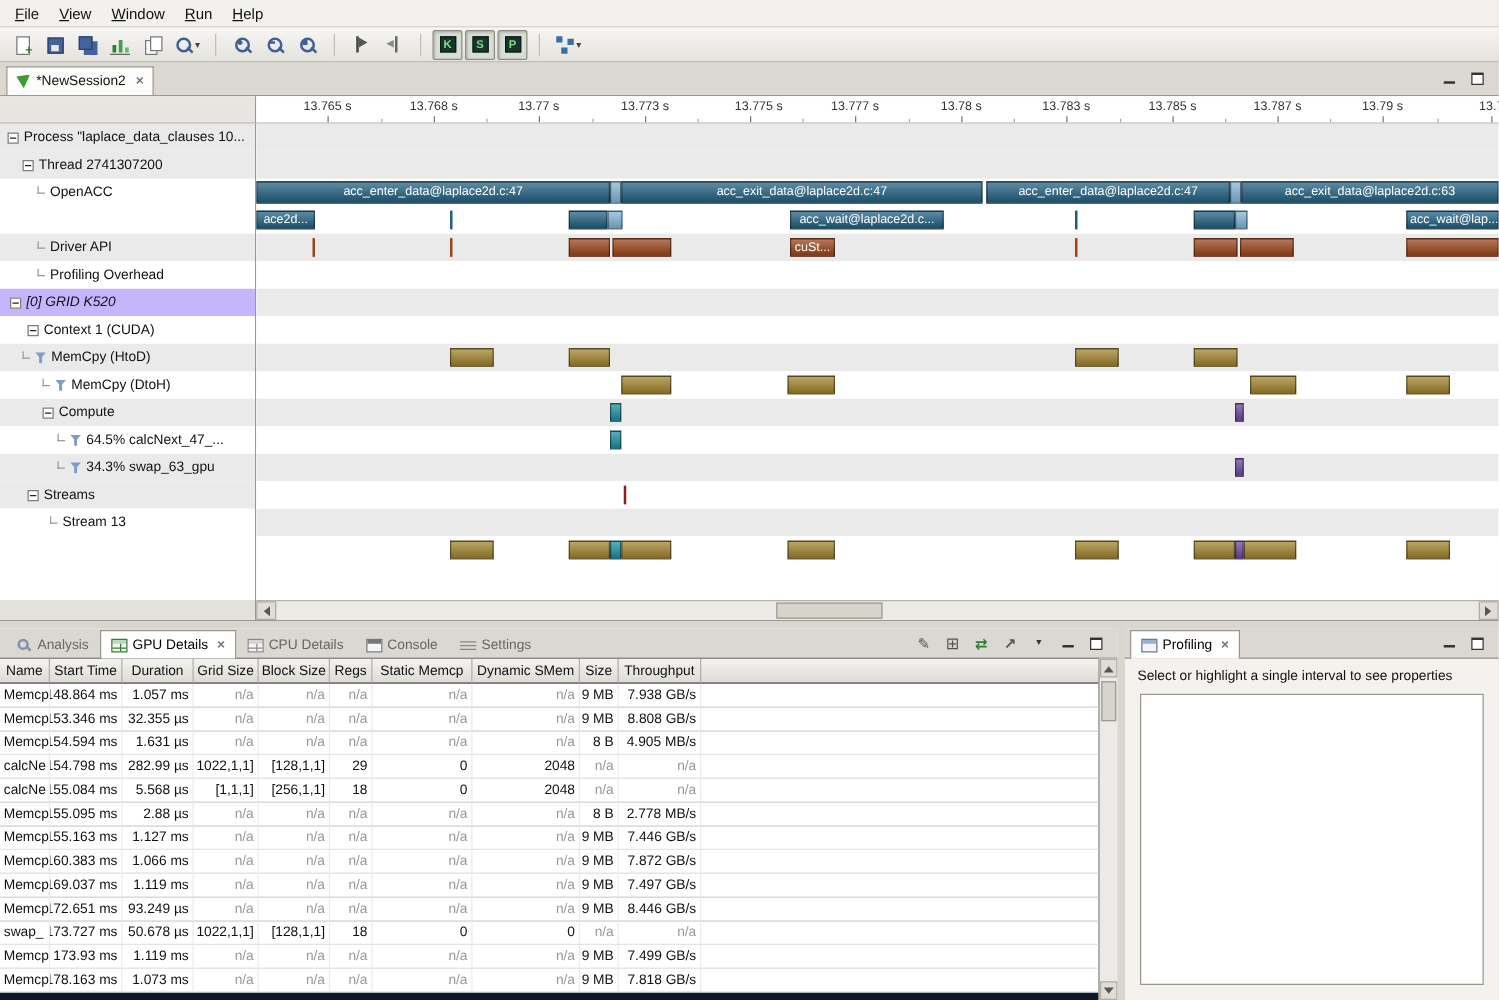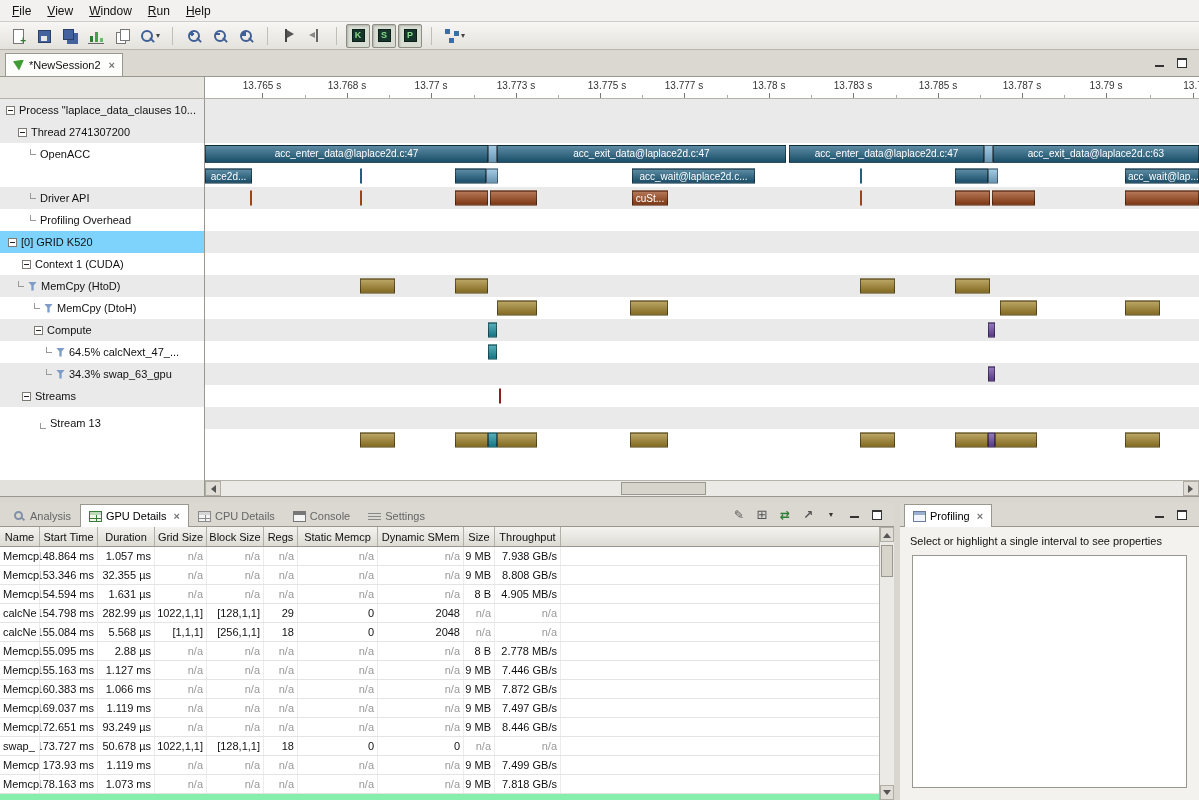--- a/index.html
+++ b/index.html
@@ -120,21 +120,21 @@
   .gi{display:inline-flex;align-items:center;justify-content:center;min-width:14px;height:14px;font-size:12px;color:#555}
   .gi-pencil-icon::before{content:"✎"}
   .gi-layout-icon::before{content:"⊞";font-size:13px}
   .gi-switch-icon::before{content:"⇄";color:#2e7d32;font-weight:bold}
   .gi-export-icon::before{content:"↗";font-weight:bold}
   .gi-view-menu-icon::before{content:"▼";font-size:7px;color:#333}
   .gi-minimize-icon::before{content:"";width:9px;height:5px;border-bottom:2px solid #333;display:block}
   .gi-maximize-icon::before{content:"";width:8px;height:7px;border:1px solid #333;border-top:2px solid #333;display:block;background:#fff}
 
   .gtable{flex:1;display:flex;min-height:0}
-  .gtable-main{flex:1;display:flex;flex-direction:column;overflow:hidden;background:#86efac}
+  .gtable-main{flex:1;display:flex;flex-direction:column;overflow:hidden;background:#0f172a}
   .thead{display:flex;height:20px;flex:none;background:linear-gradient(#f4f3f0,#dedbd4);
          border-bottom:1px solid #9a978f;font-size:11px}
   .th{flex:none;border-right:1px solid #b3b0a8;display:flex;align-items:center;justify-content:center;
       overflow:hidden;white-space:nowrap;padding:0 2px}
   .th.fill{flex:1;border-right:none}
   .tbody{flex:1;overflow:hidden}
   .trw{display:flex;height:19px;background:#fff;border-bottom:1px solid #e4e4e4;font-size:11px}
   .td{flex:none;border-right:1px solid #ececec;padding:0 3px;display:flex;align-items:center;
       overflow:hidden;white-space:nowrap}
   .td.r{justify-content:flex-end}
@@ -284,21 +284,21 @@
       </div>
       <div class="trow" style="background: rgb(255, 255, 255); padding-left: 30px;"></div>
       <div class="trow" style="background: rgb(234, 234, 234); padding-left: 30px;">
         <span class="elbow"></span>
         <span class="tlabel">Driver API</span>
       </div>
       <div class="trow" style="background: rgb(255, 255, 255); padding-left: 30px;">
         <span class="elbow"></span>
         <span class="tlabel">Profiling Overhead</span>
       </div>
-      <div class="trow" style="background: #7dd3fc; padding-left: 8px;">
+      <div class="trow" style="background: #c4b5fd; padding-left: 8px; font-style: italic;">
         <span class="expander"></span>
         <span class="tlabel">[0] GRID K520</span>
       </div>
       <div class="trow" style="background: rgb(255, 255, 255); padding-left: 22px;">
         <span class="expander"></span>
         <span class="tlabel">Context 1 (CUDA)</span>
       </div>
       <div class="trow" style="background: rgb(234, 234, 234); padding-left: 18px;">
         <span class="elbow"></span>
         <span class="funnel"></span>
@@ -320,21 +320,21 @@
       </div>
       <div class="trow" style="background: rgb(234, 234, 234); padding-left: 46px;">
         <span class="elbow"></span>
         <span class="funnel"></span>
         <span class="tlabel">34.3% swap_63_gpu</span>
       </div>
       <div class="trow" style="background: rgb(234, 234, 234); padding-left: 22px;">
         <span class="expander"></span>
         <span class="tlabel">Streams</span>
       </div>
-      <div class="trow" style="background: rgb(255, 255, 255); padding-left: 40px; align-items: flex-end;">
+      <div class="trow" style="background: rgb(255, 255, 255); padding-left: 40px;">
         <span class="elbow"></span>
         <span class="tlabel">Stream 13</span>
       </div>
     </div>
   <div class="tl-canvas" id="tl-canvas">
       <div class="crow" style="background: rgb(234, 234, 234);"></div>
       <div class="crow" style="background: rgb(234, 234, 234);"></div>
       <div class="crow" style="background: rgb(255, 255, 255);">
         <div class="bar" style="left: 0px; width: 283px; height: 18px; background-color: rgb(31, 95, 128);">
           <span class="barlab" style="line-height: 16px;">acc_enter_data@laplace2d.c:47</span>

